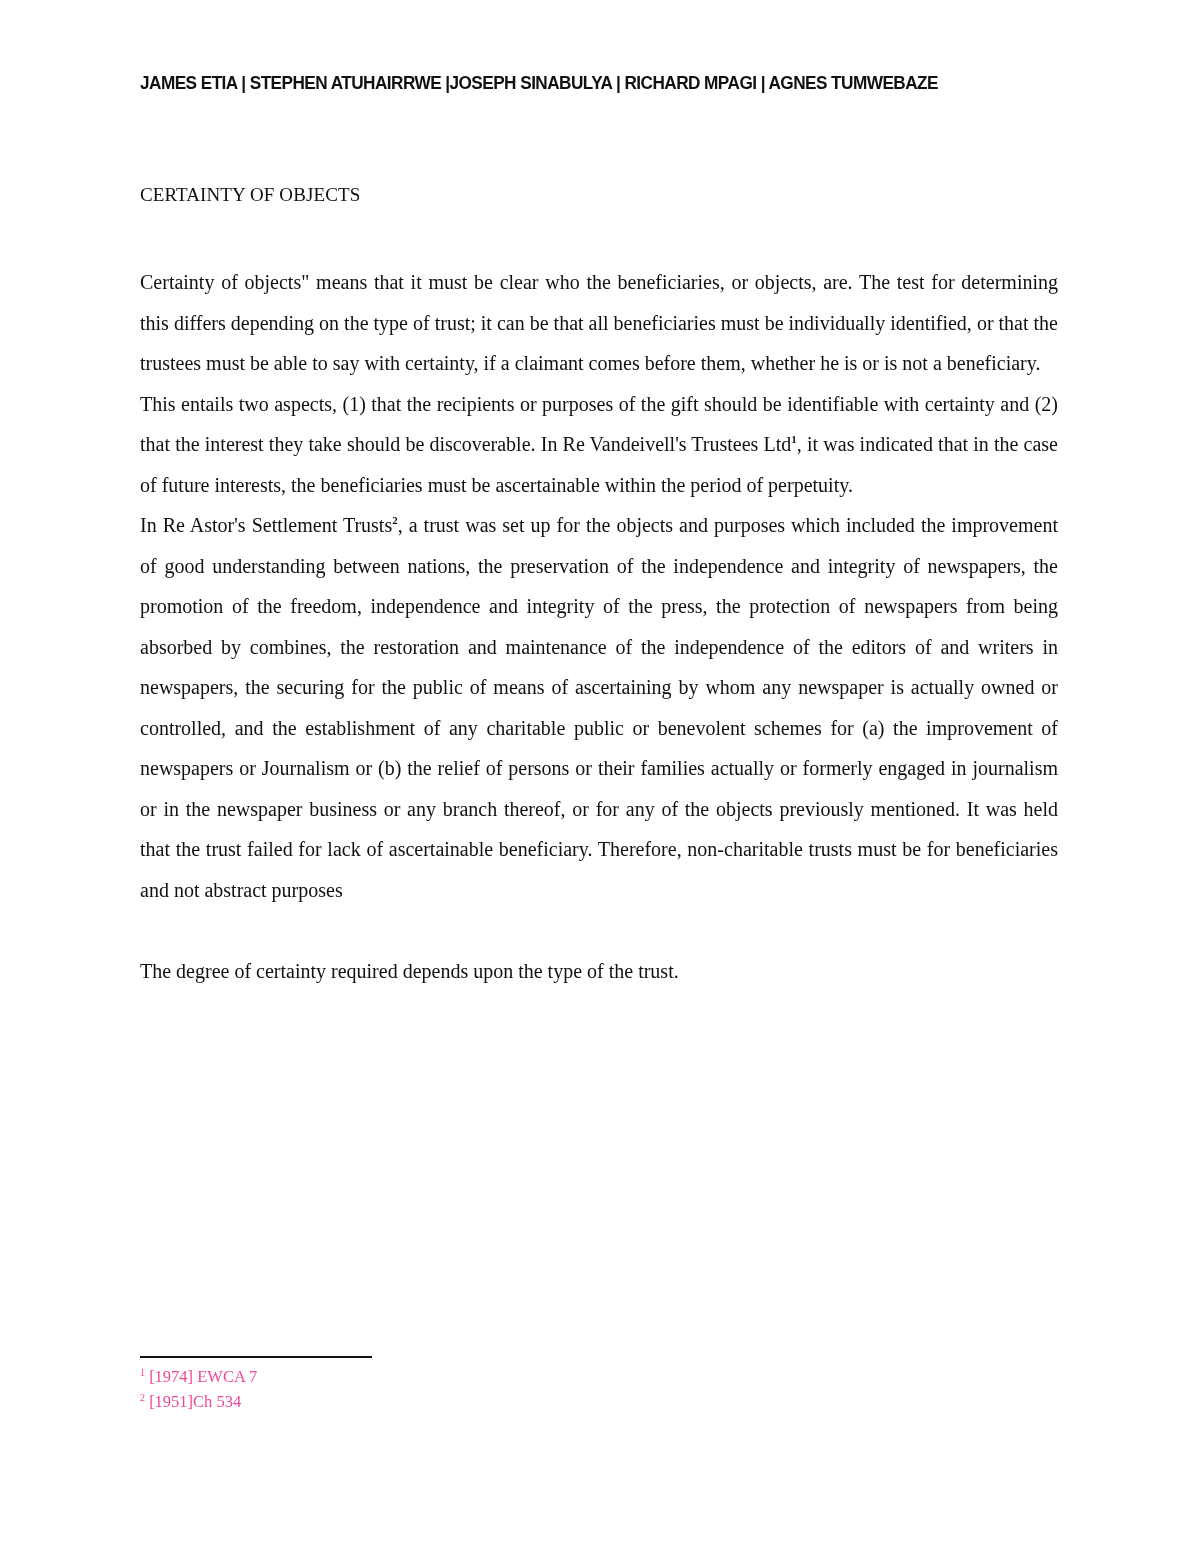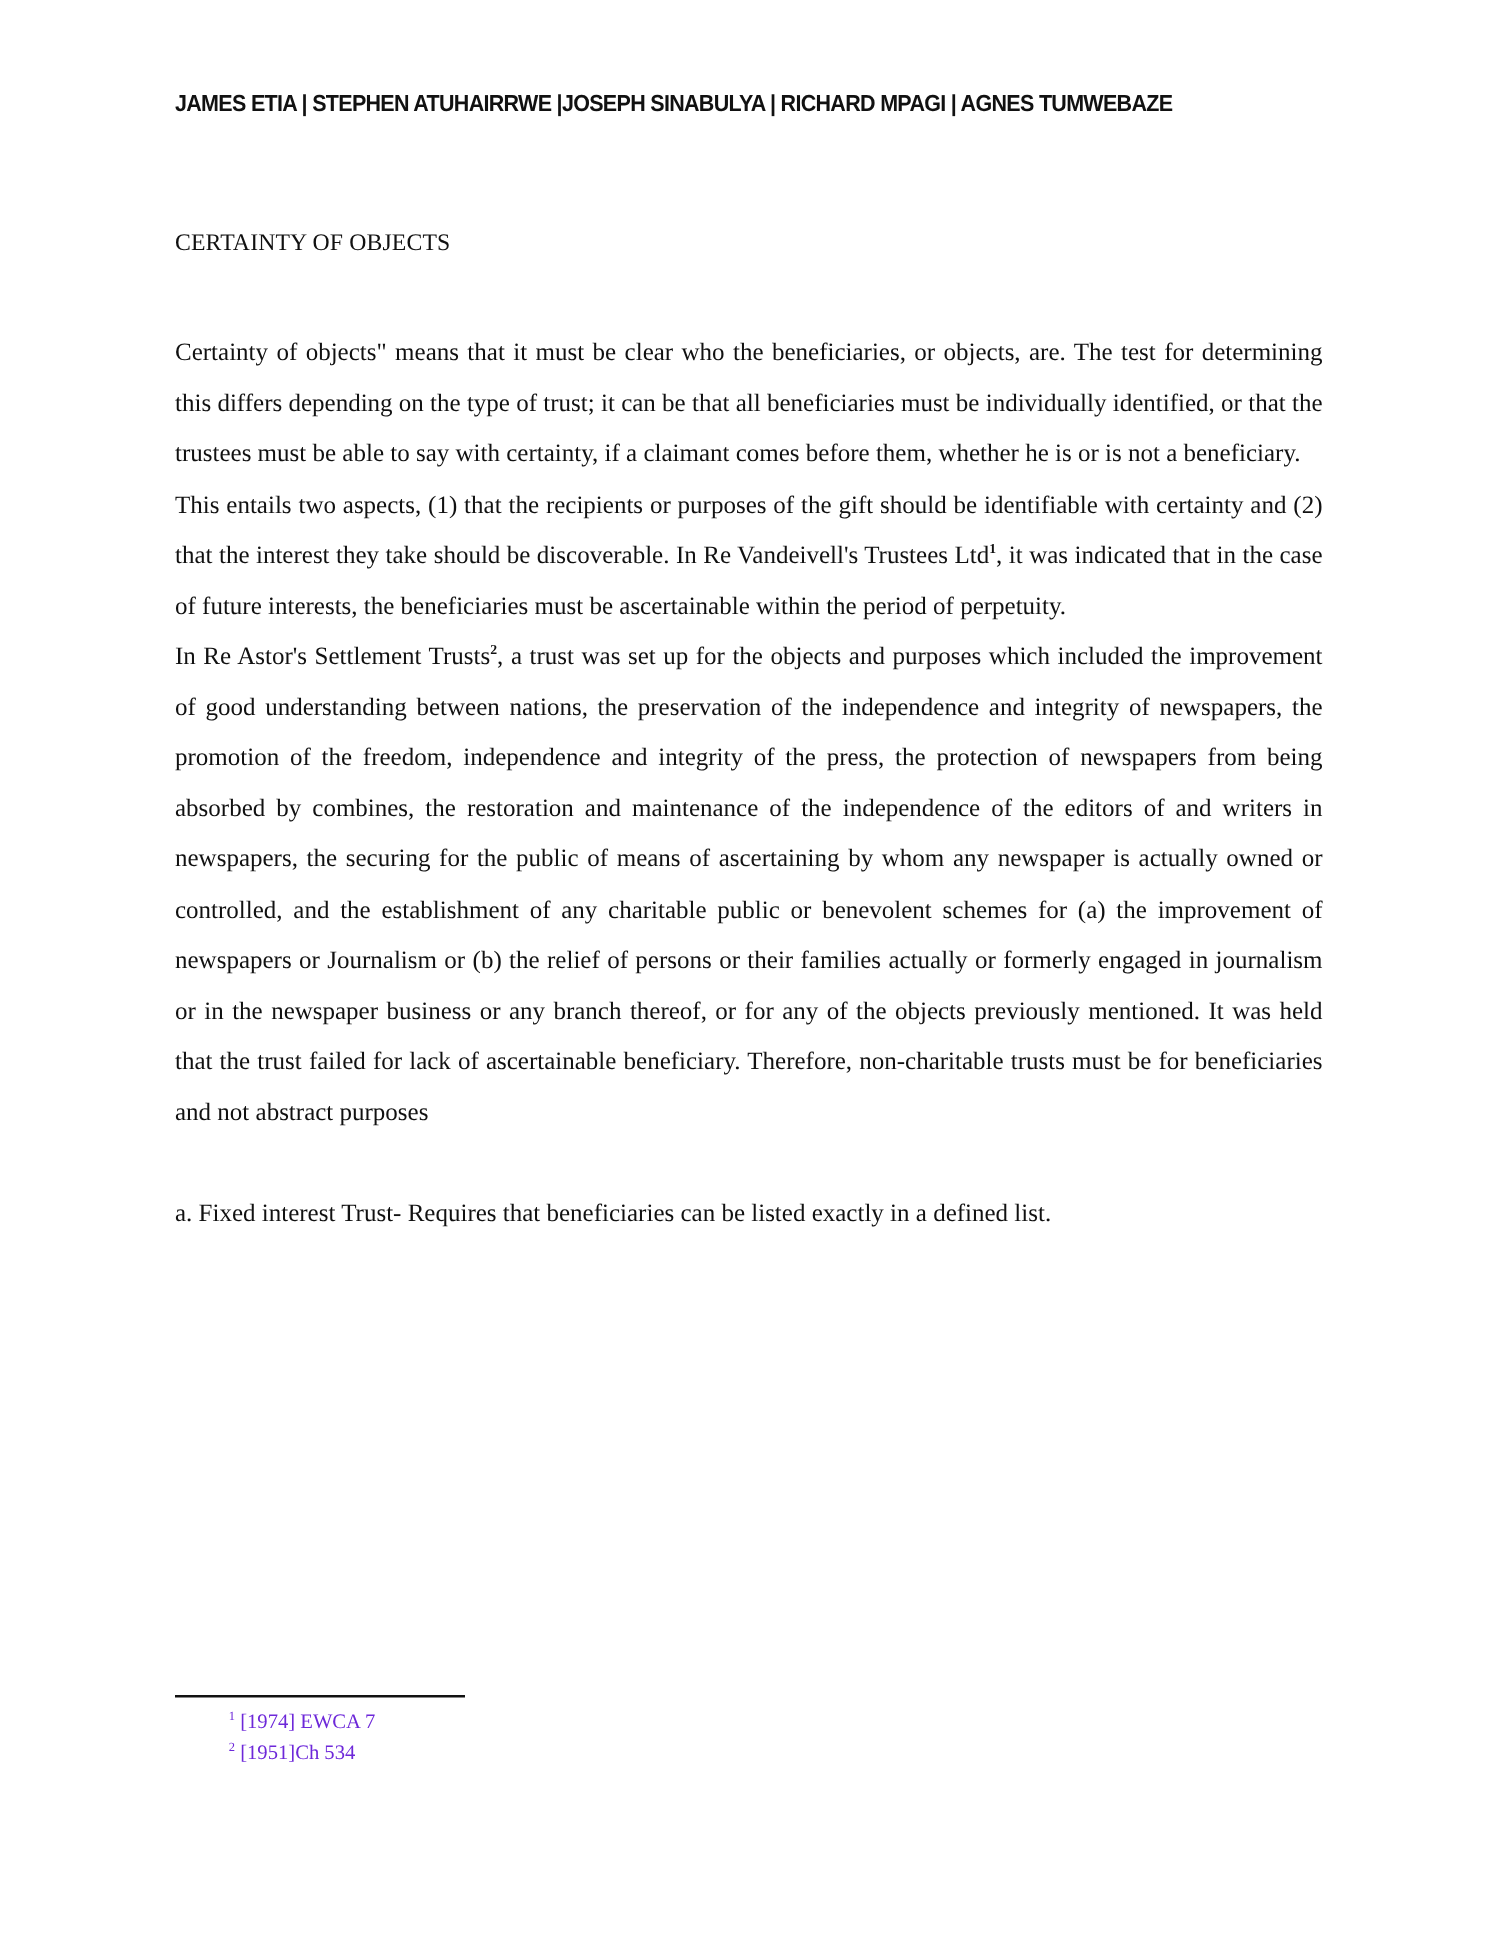--- a/index.html
+++ b/index.html
@@ -22,38 +22,38 @@
   .j { text-align: justify; text-align-last: left; }
   .gap { height: 40.5px; }
   b { font-weight: normal; }
   sup { font-size: 11px; line-height: 0; vertical-align: 8px; font-weight: bold; }
   .footnote-rule {
     position: absolute; left: 140px; top: 1356px; width: 232px; height: 0;
     border-top: 2px solid #111;
   }
   .footnotes {
     position: absolute; left: 140px; top: 1364px;
-    font-family: "Liberation Serif", serif; font-size: 16.5px; line-height: 25px; color: #6d28d9; margin-left: 43px;
+    font-family: "Liberation Serif", serif; font-size: 16.5px; line-height: 25px; color: #ec4899;
   }
   .footnotes sup { font-size: 10px; vertical-align: 6px; font-weight: normal; }
 </style>
 </head>
 <body>
 
 <div class="page">
   <div class="header">JAMES ETIA | STEPHEN ATUHAIRRWE |JOSEPH SINABULYA | RICHARD MPAGI | AGNES TUMWEBAZE</div>
 
   <div class="title">CERTAINTY OF OBJECTS</div>
 
   <div class="body">
     <p class="j">Certainty of objects" means that it must be clear who the beneficiaries, or objects, are. The test for determining this differs depending on the type of trust; it can be that all beneficiaries must be individually identified, or that the trustees must be able to say with certainty, if a claimant comes before them, whether he is or is not a beneficiary.</p>
     <p class="j"><span>This entails two aspects, (1) that the recipients or purposes of the gift should be identifiable with certainty and (2) that the interest they take should be discoverable. In </span><b>Re Vandeivell's Trustees Ltd</b><sup>1</sup><span>, it was indicated that in the case of future interests, the beneficiaries must be ascertainable within the period of perpetuity.</span></p>
     <p class="j"><span>In </span><b>Re Astor's Settlement Trusts</b><sup>2</sup><span>, a trust was set up for the objects and purposes which included the improvement of good understanding between nations, the preservation of the independence and integrity of newspapers, the promotion of the freedom, independence and integrity of the press, the protection of newspapers from being absorbed by combines, the restoration and maintenance of the independence of the editors of and writers in newspapers, the securing for the public of means of ascertaining by whom any newspaper is actually owned or controlled, and the establishment of any charitable public or benevolent schemes for (a) the improvement of newspapers or Journalism or (b) the relief of persons or their families actually or formerly engaged in journalism or in the newspaper business or any branch thereof, or for any of the objects previously mentioned. It was held that the trust failed for lack of ascertainable beneficiary. </span><b>Therefore, non-charitable trusts must be for beneficiaries and not abstract purposes</b></p>
     <div class="gap"></div>
-    <p><span>a. </span><b>Fixed interest Trust</b><span>- Requires that beneficiaries can be listed exactly in a defined list.</span></p>
+    <p>The degree of certainty required depends upon the type of the trust.</p>
   </div>
 
   <div class="footnote-rule"></div>
   <div class="footnotes">
     <div><sup>1</sup> <span>[1974] EWCA 7</span></div>
     <div><sup>2</sup> <span>[1951]Ch 534</span></div>
   </div>
 </div>
 
 </body></html>

